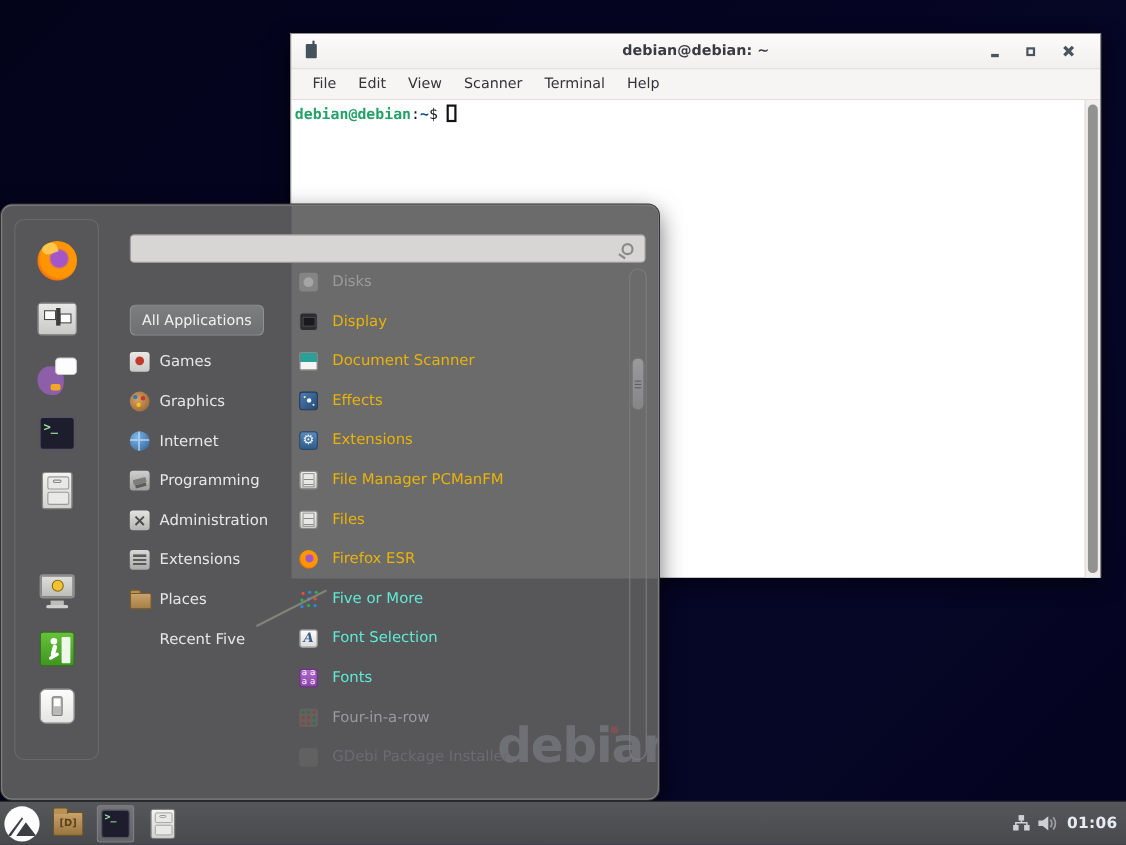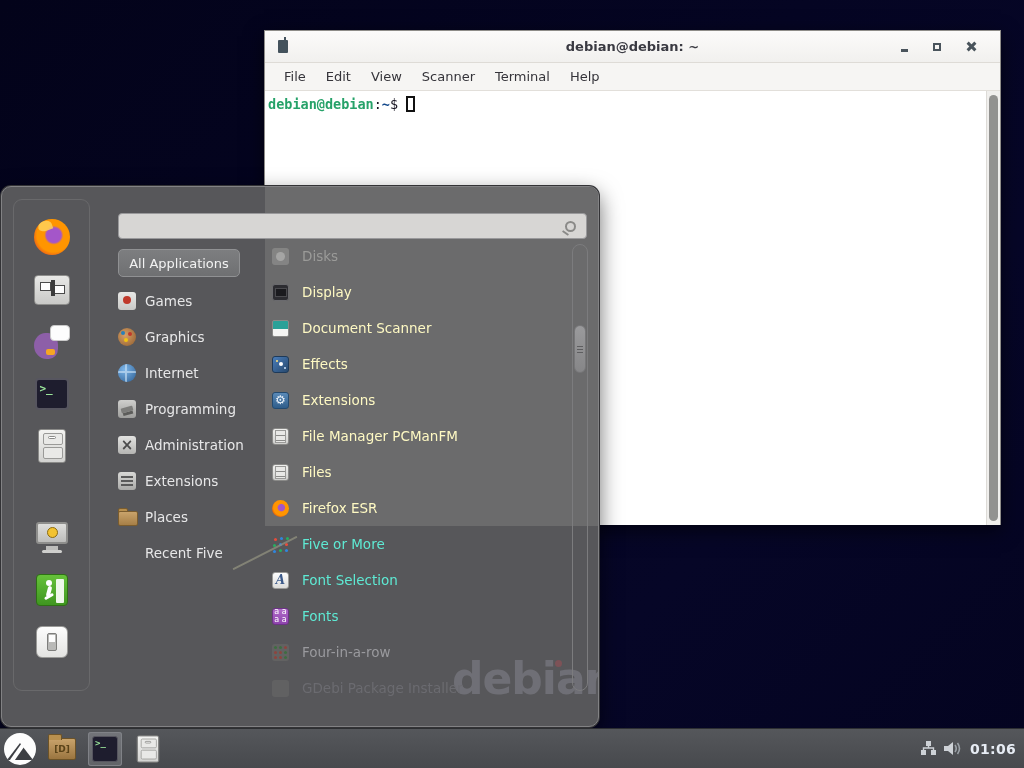--- a/index.html
+++ b/index.html
@@ -90,21 +90,21 @@
   .i-logout .head { position:absolute; left:9px; top:5px; width:6px; height:6px; background:#fff; border-radius:50%; }
   .i-logout .body { position:absolute; left:10px; top:11px; width:4px; height:11px; background:#fff; transform:rotate(15deg); border-radius:2px; }
   .i-logout .leg { position:absolute; left:7px; top:20px; width:10px; height:3px; background:#fff; transform:rotate(-30deg); border-radius:2px; }
   .i-shutdown { width:32px; height:32px; background:linear-gradient(#fdfdfd,#e4e4e2); border:1px solid #9a9a98; border-radius:6px; display:flex; align-items:center; justify-content:center; }
   .i-shutdown .switch { width:10px; height:18px; background:#b9b9b7; border:1px solid #7e7e7c; border-radius:2px; position:relative; }
   .i-shutdown .switch:before { content:""; position:absolute; left:1px; top:1px; width:6px; height:7px; background:#fdfdfd; }
 
   .menu-cats { position:absolute; left:116px; top:62px; width:130px; }
   .all-apps-btn { width:122px; height:28px; margin-bottom:6px; border-radius:5px;
     background:linear-gradient(#7d7e80,#6f7072); border:1px solid #909193;
-    font-size:13px; color:#f2f2f2; display:flex; align-items:center; justify-content:center; cursor:default; }
+    font-size:13px; color:#f2f2f2; display:flex; align-items:center; justify-content:center; cursor:default;margin-top:28px; }
   .cat-item { height:36px; display:flex; align-items:center; gap:9px; cursor:default; }
   .cat-item .cat-label { font-size:13.5px; color:#e7e7e8; white-space:nowrap; }
   .cat-ico { width:18px; height:18px; border-radius:3px; flex:0 0 18px;
     display:flex; align-items:center; justify-content:center; font-size:11px; color:#fff; }
   .ci-accessories { background:linear-gradient(#7cc04e,#4e9427); }
   .ci-accessories:after { content:"✂"; font-size:11px; color:#fff; }
   .ci-games { background:linear-gradient(#e8e8e6,#c9c9c7); position:relative; }
   .ci-games:after { content:""; position:absolute; left:5px; top:4px; width:8px; height:8px; border-radius:50%; background:#c0392b; }
   .ci-graphics { background:radial-gradient(circle at 40% 40%, #d9a066, #8d5c2e); border-radius:50%; position:relative; }
   .ci-graphics:after { content:""; position:absolute; left:3px; top:3px; width:4px; height:4px; border-radius:50%; background:#2980b9; box-shadow:7px 1px 0 #c0392b, 3px 7px 0 #f1c40f; }
@@ -127,21 +127,21 @@
   .ci-places { position:relative; background:transparent; }
   .ci-places:after { content:""; position:absolute; left:0; top:3px; width:18px; height:13px;
     background:linear-gradient(#c9a36b,#a67f47); border:1px solid #7a5c2e; border-radius:2px; }
   .ci-places:before { content:""; position:absolute; left:0; top:0; width:8px; height:5px;
     background:#b8904f; border:1px solid #7a5c2e; border-radius:2px 2px 0 0; }
   .ci-none { background:transparent; }
 
   .menu-apps { position:absolute; left:270px; top:51px; width:296px; }
   .app-row { height:36px; display:flex; align-items:center; gap:13px; cursor:default; }
   .app-label { font-size:13.5px; white-space:nowrap; }
-  .on-light .app-label { color:#fef9c3; }
+  .on-light .app-label { color:#eab308; }
   .on-dark .app-label { color:#5eead4; }
   .app-row.faded-light .app-label { color:#9b9b99; }
   .app-row.faded-dark .app-label { color:#9a9a9e; }
   .app-row.ghost .app-label { color:#6b6b70; }
   .app-ico { width:17px; height:17px; border-radius:3px; flex:0 0 17px; position:relative;
     display:flex; align-items:center; justify-content:center; }
   .ai-disks { background:#9a9a98; opacity:.55; }
   .ai-disks:after { content:""; width:9px; height:9px; border-radius:50%; background:#d5d5d3; }
   .ai-display { background:#2c2c31; border:1px solid #6a6a6e; }
   .ai-display:after { content:""; width:10px; height:7px; background:#1a1a1e; border:1px solid #4a4a4e; }

